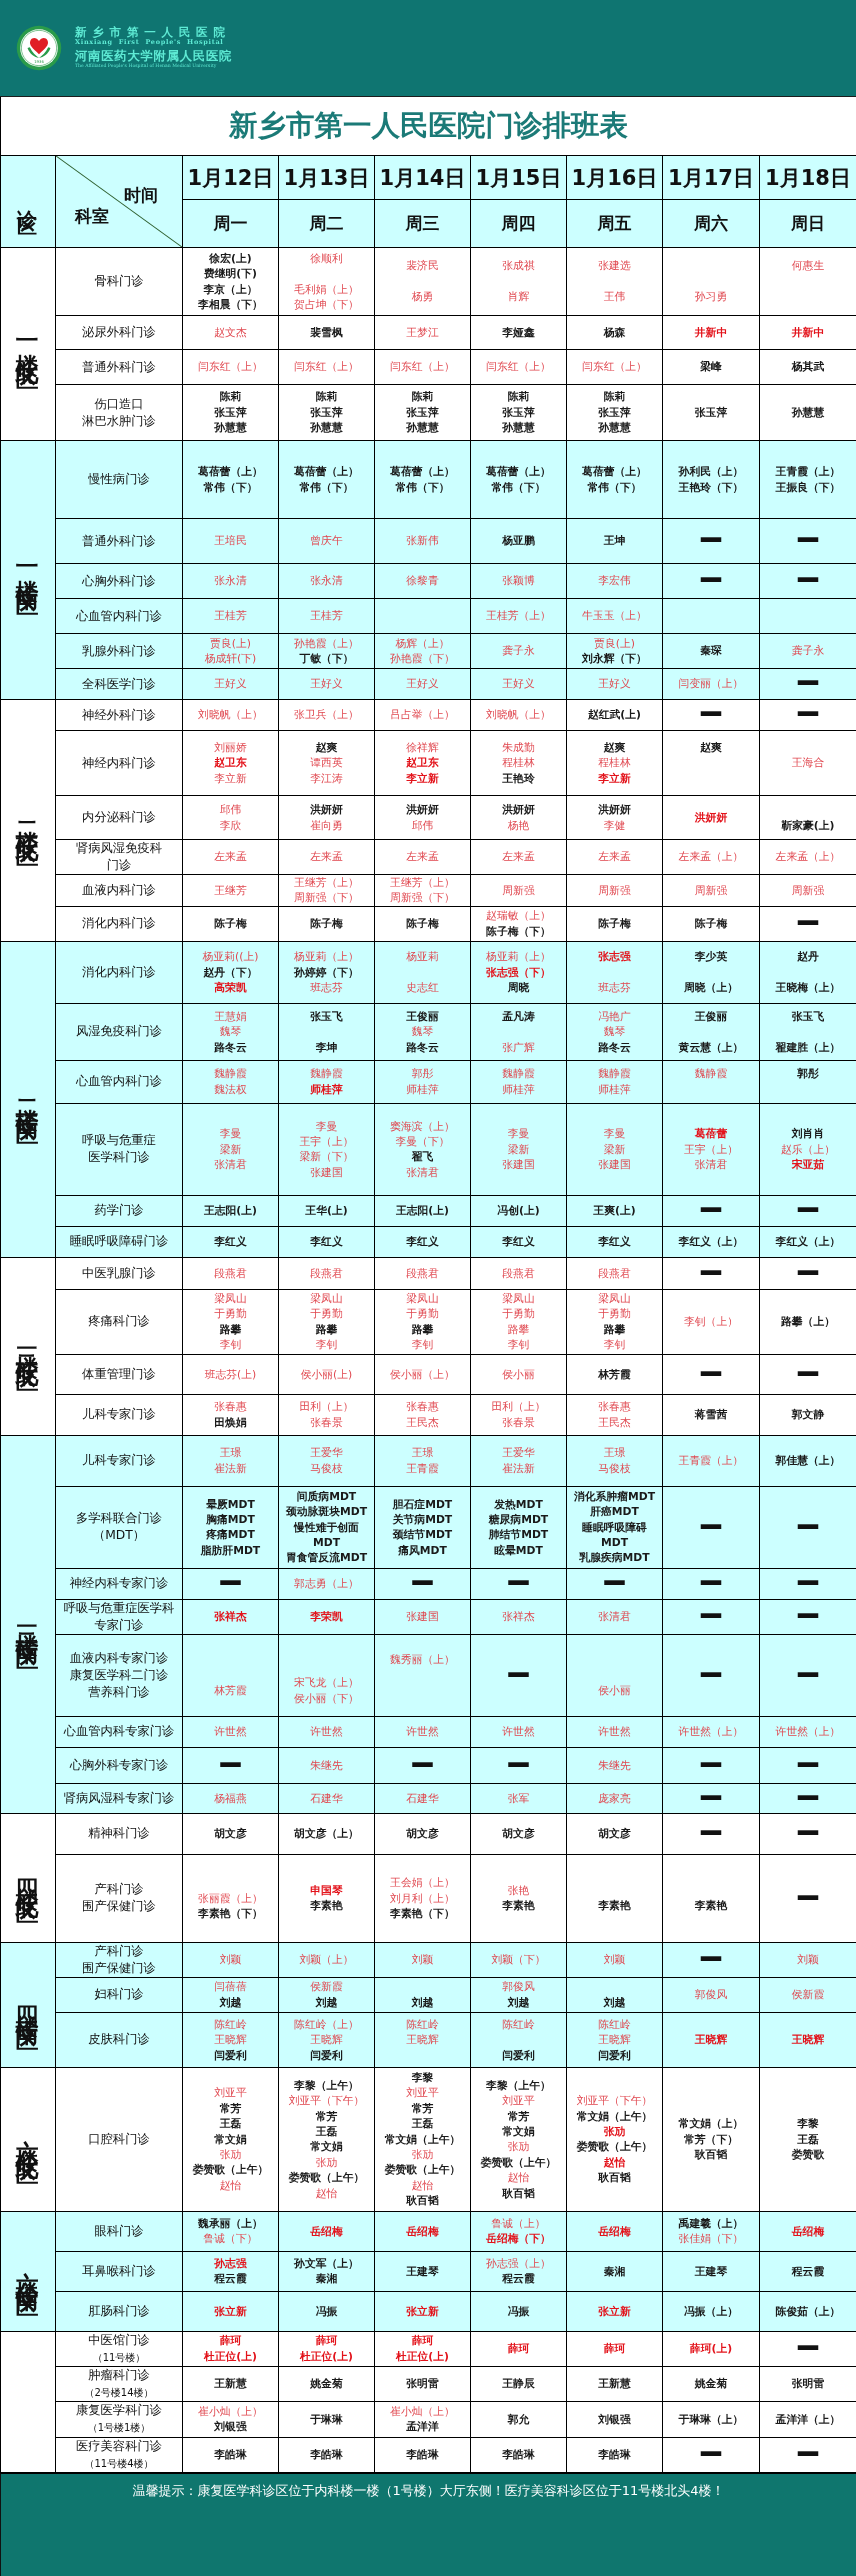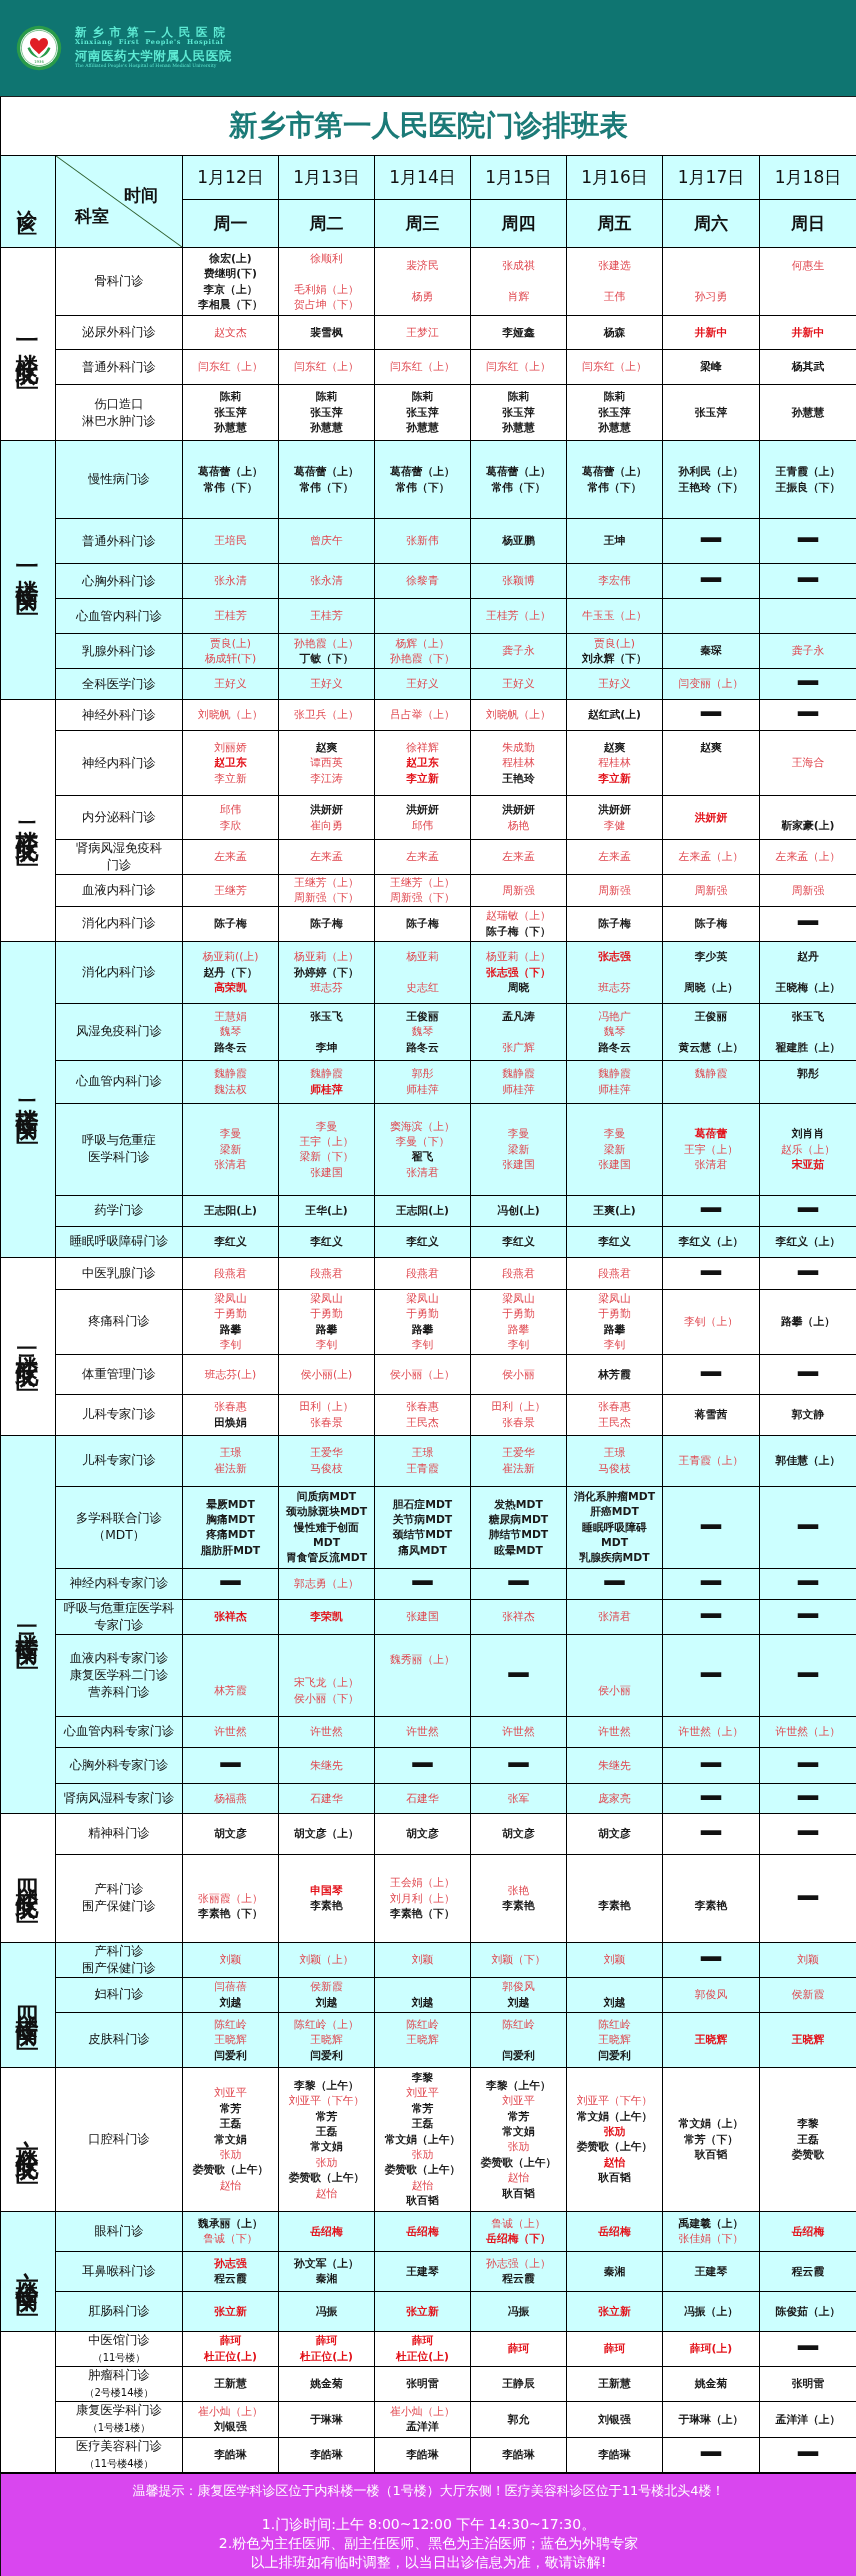--- a/index.html
+++ b/index.html
@@ -18,21 +18,21 @@
   
   .title-row { height:58px; border-left:0.8px solid #000; border-right:0.8px solid #000; display:flex; align-items:center; justify-content:center; background:#fff; }
   .title { font-size:28.5px; font-weight:bold; color:#1b7a77; letter-spacing:0; }
 
   
   table.schedule { border-collapse:collapse; table-layout:fixed; width:857px; }
   table.schedule th, table.schedule td { border:0.8px solid #000; padding:0; text-align:center; vertical-align:middle; overflow:hidden; }
   thead th { background:#ccffff; font-weight:bold; color:#111; }
   tr.hdr1 { height:44px; }
   tr.hdr2 { height:47px; }
-  .date-lbl { font-size:17px; font-weight:normal; }
+  .date-lbl { font-size:21px; font-weight:bold; }
   .wd-lbl { font-size:17px; font-weight:bold; }
   .corner-box { position:relative; width:100%; height:91px;text-decoration:underline; }
   .corner-box svg { position:absolute; left:0; top:0; width:100%; height:100%; }
   .lbl-time { position:absolute; left:68px; top:28px; font-size:17px; font-weight:bold; }
   .lbl-dept { position:absolute; left:19px; top:49px; font-size:17px; font-weight:bold; }
   .vtext { writing-mode:vertical-rl; text-orientation:upright; display:inline-block; font-weight:bold; }
   .zone-hdr { font-size:20px; letter-spacing:6.2px; }
 
   tbody td { background:#ffffff; }
   tbody tr.shade td { background:#ccffff; }
@@ -41,21 +41,21 @@
   td.dept { font-size:12.3px; line-height:17px; color:#111; }
   td.dept .note { font-size:10px; line-height:17px; }
   td.cell { font-size:10.8px; }
   .ln { line-height:15.4px; white-space:nowrap; }
   .c-att { color:#1a1a1a; font-weight:bold; }
   .c-sen { color:#e0474f; }
   .c-senb { color:#e3131b; font-weight:bold; }
   .dash { font-size:23px; font-weight:bold; color:#111; line-height:15.4px; display:inline-block; transform:scaleY(1.6); }
 
   
-  .footer { height:104px; background:#d946ef; color:#ffffff; text-align:center; border:0.8px solid #111; border-top:1.5px solid #000; box-sizing:border-box; padding-top:8.5px; }
+  .footer { height:104px; background:#0f766e; color:#ffffff; text-align:center; border:0.8px solid #111; border-top:1.5px solid #000; box-sizing:border-box; padding-top:8.5px; }
   .footer .tip { font-size:13px; line-height:17px; }
   .footer .notes { margin-top:15.4px; }
   .footer .notes div { font-size:14px; line-height:19px; }
 </style>
 </head>
 <body>
 
 <div class="page">
 
   <div class="banner">
@@ -1594,21 +1594,16 @@
           </td>
           <td class="cell">
             <div class="ln"><span class="dash">—</span></div>
           </td>
         </tr>
       </tbody>
   </table>
 
   <div class="footer">
     <div class="tip">温馨提示：康复医学科诊区位于内科楼一楼（1号楼）大厅东侧！医疗美容科诊区位于11号楼北头4楼！</div>
-    <div class="notes">
-      <div>1.门诊时间:上午 8:00~12:00  下午 14:30~17:30。</div>
-      <div>2.粉色为主任医师、副主任医师、黑色为主治医师；蓝色为外聘专家</div>
-      <div>以上排班如有临时调整，以当日出诊信息为准，敬请谅解!</div>
-    </div>
   </div>
 
 </div>
 
 
 </body></html>

